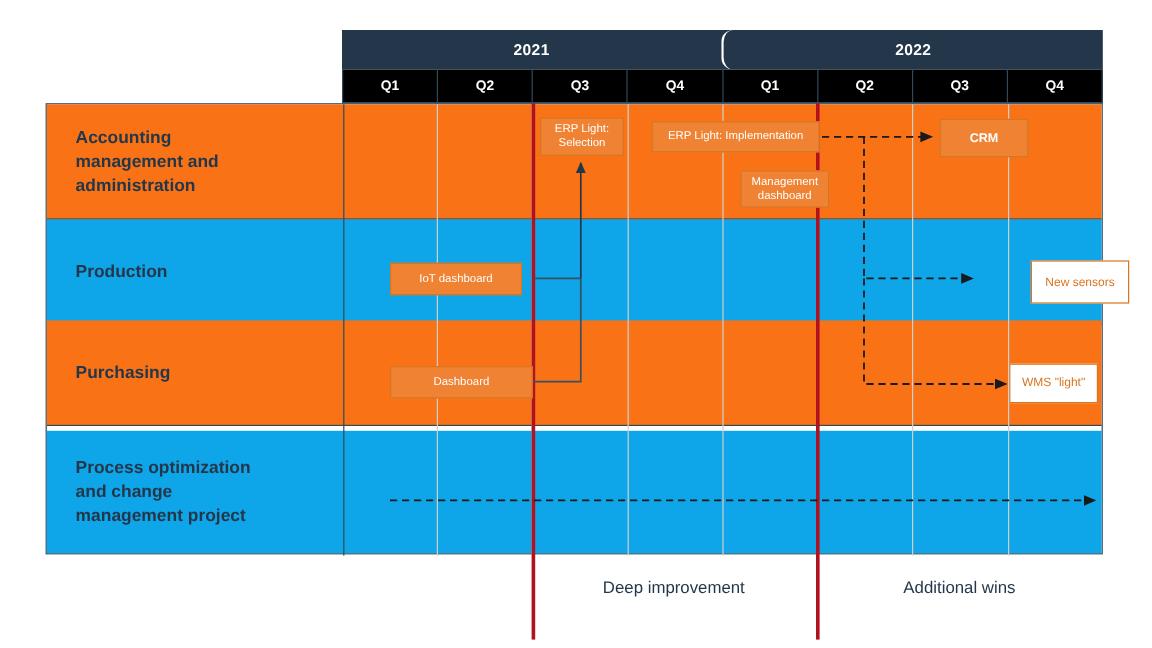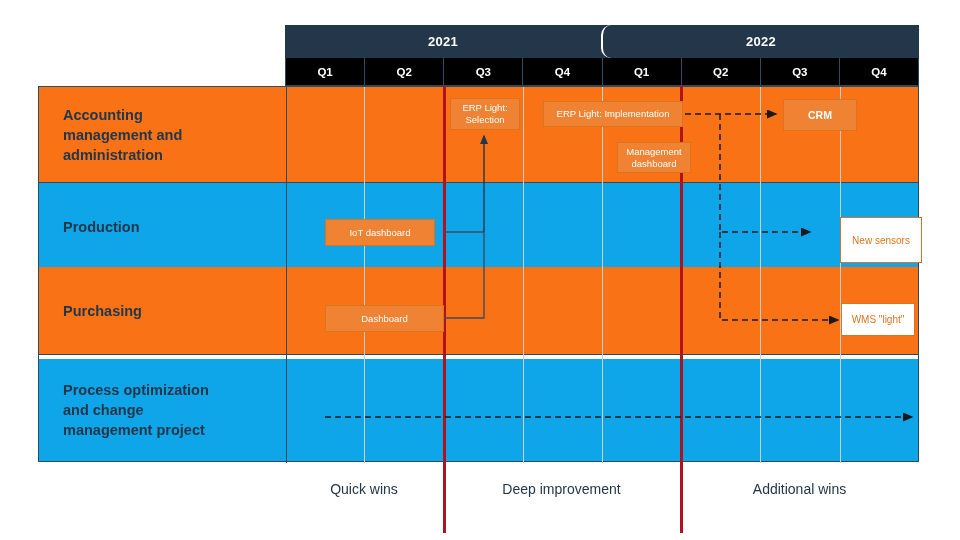--- a/index.html
+++ b/index.html
@@ -283,23 +283,22 @@
   <div class="bar" style="left:450px; top:98px; width:70px; height:32px;">ERP Light:
 Selection</div>
 
   <div class="bar" style="left:589px; top:142px; width:74px; height:31px;margin-left:28px;">Management
 dashboard</div>
 
   <div class="bar strong" style="left:783px; top:99px; width:74px; height:32px;">CRM</div>
 
   <div class="bar" style="left:325px; top:219px; width:110px; height:27px;">IoT dashboard</div>
 
-  <div class="outlinebox" style="left:840px; top:217px; width:82px; height:46px;">New sensors</div>
+  <div class="outlinebox" style="left:859px; top:217px; width:82px; height:36px;">New sensors</div>
 
   <div class="bar" style="left:325px; top:305px; width:119px; height:27px;">Dashboard</div>
 
   <div class="outlinebox" style="left:841px; top:303px; width:74px; height:33px;">WMS "light"</div>
 
-  <div class="phase-caption" style="left:285px; width:158px;">Quick wins</div>
   <div class="phase-caption" style="left:443px; width:237px;">Deep improvement</div>
   <div class="phase-caption" style="left:680px; width:239px;">Additional wins</div>
 
 </div>
 
 </body></html>

